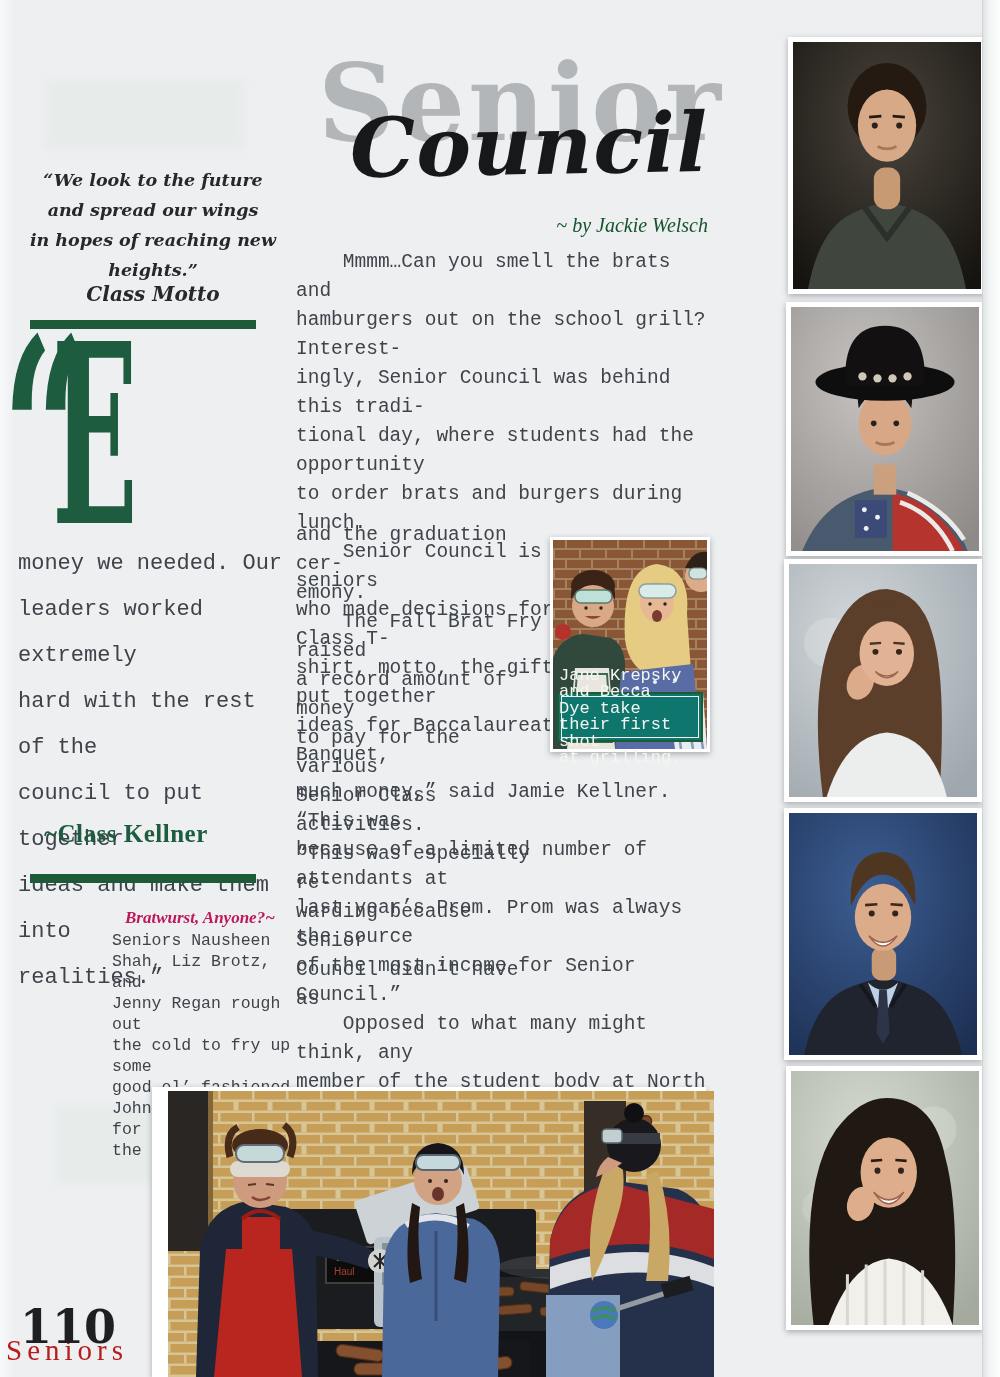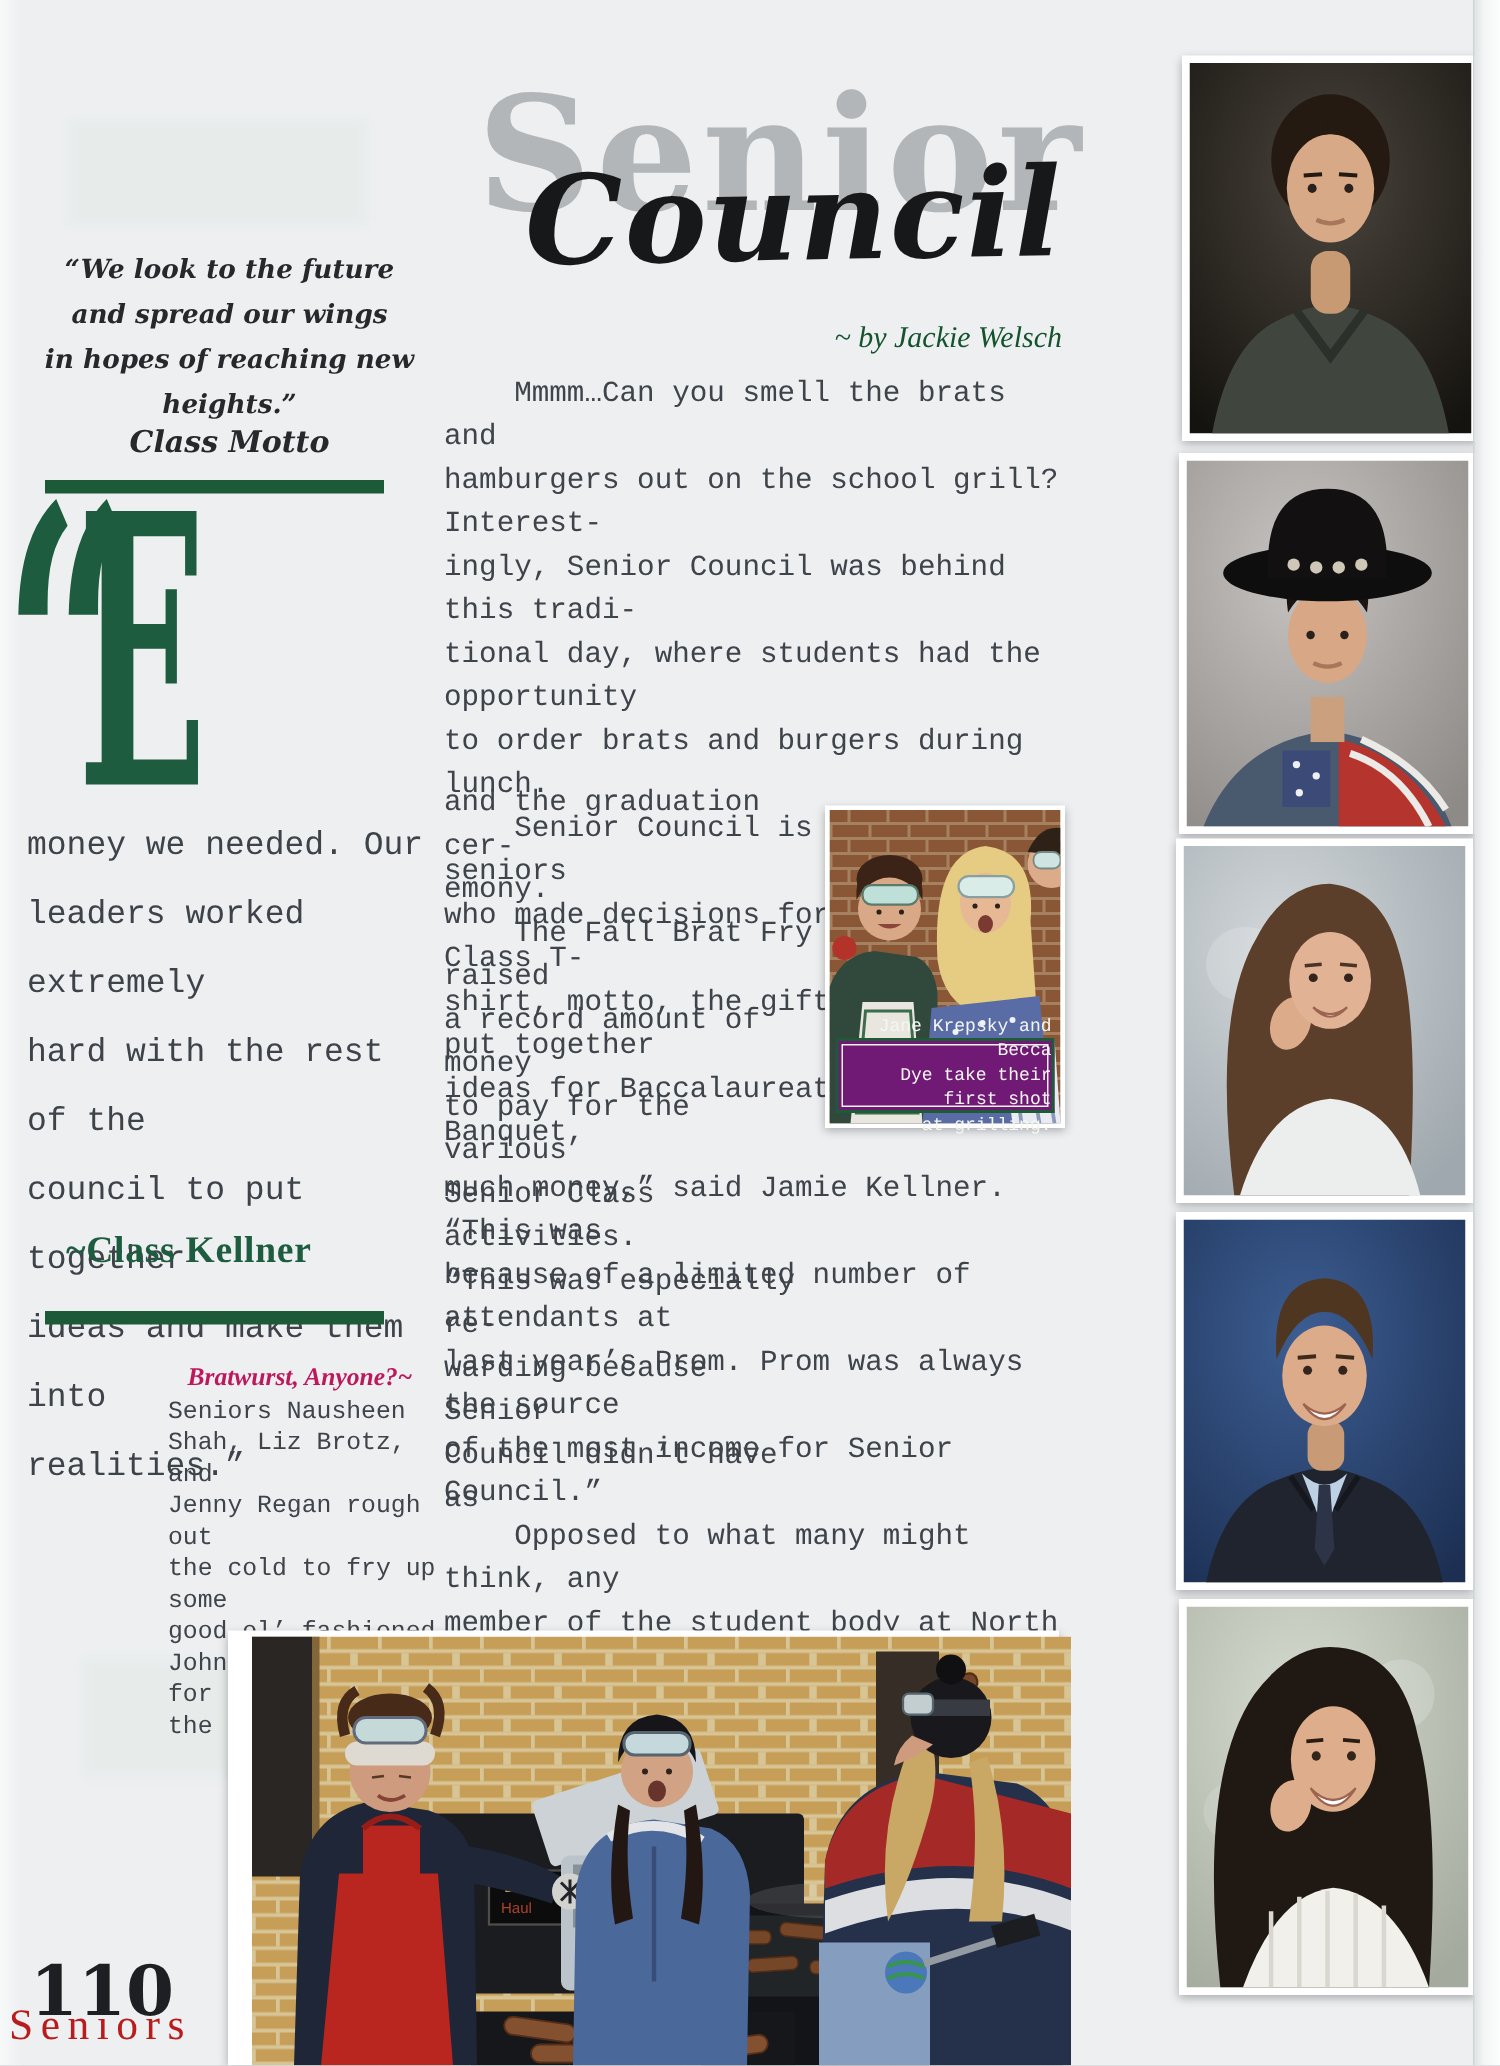--- a/index.html
+++ b/index.html
@@ -45,23 +45,23 @@
   
   .art{font-size:19.5px;line-height:29px;color:#3f444a;}
   .art-a{left:296px;top:248px;width:416px;}
   .art-b{left:296px;top:521px;width:256px;}
   .art-c{left:296px;top:778px;width:416px;}
 
   
   .photo{background:#fff;box-shadow:0 2px 6px rgba(40,42,45,.35);}
   .photo svg{display:block;}
   .inset{left:550px;top:537px;width:160px;height:215px;padding:3px;box-sizing:border-box;}
-  .inset-cap{left:557px;top:692px;width:146px;height:50px;background:#701a75;
+  .inset-cap{left:557px;top:692px;width:146px;height:50px;background:#0f766e;
       border:2px solid #1d5b37;outline:1.5px solid #f2f3f0;outline-offset:-5px;
-      color:#f4f6f2;font-size:12px;line-height:16.5px;text-align:right;
+      color:#f4f6f2;font-size:17px;line-height:16.5px;text-align:left;
       display:flex;align-items:center;justify-content:center;box-sizing:border-box;}
   .portrait{width:198px;padding:5px;box-sizing:border-box;}
   .bottom-photo{left:152px;top:1087px;width:554px;height:290px;padding:4px 4px 0 16px;box-sizing:border-box;}
 
   
   .pagenum{left:20px;top:1300px;font-family:"DejaVu Serif",serif;font-weight:bold;
       font-size:46px;color:#1e1f22;z-index:5;}
   .section{left:6px;top:1334px;font-family:Liberation Serif, serif;font-size:29px;
       color:#b91c1c;letter-spacing:5px;z-index:4;}
 </style>

